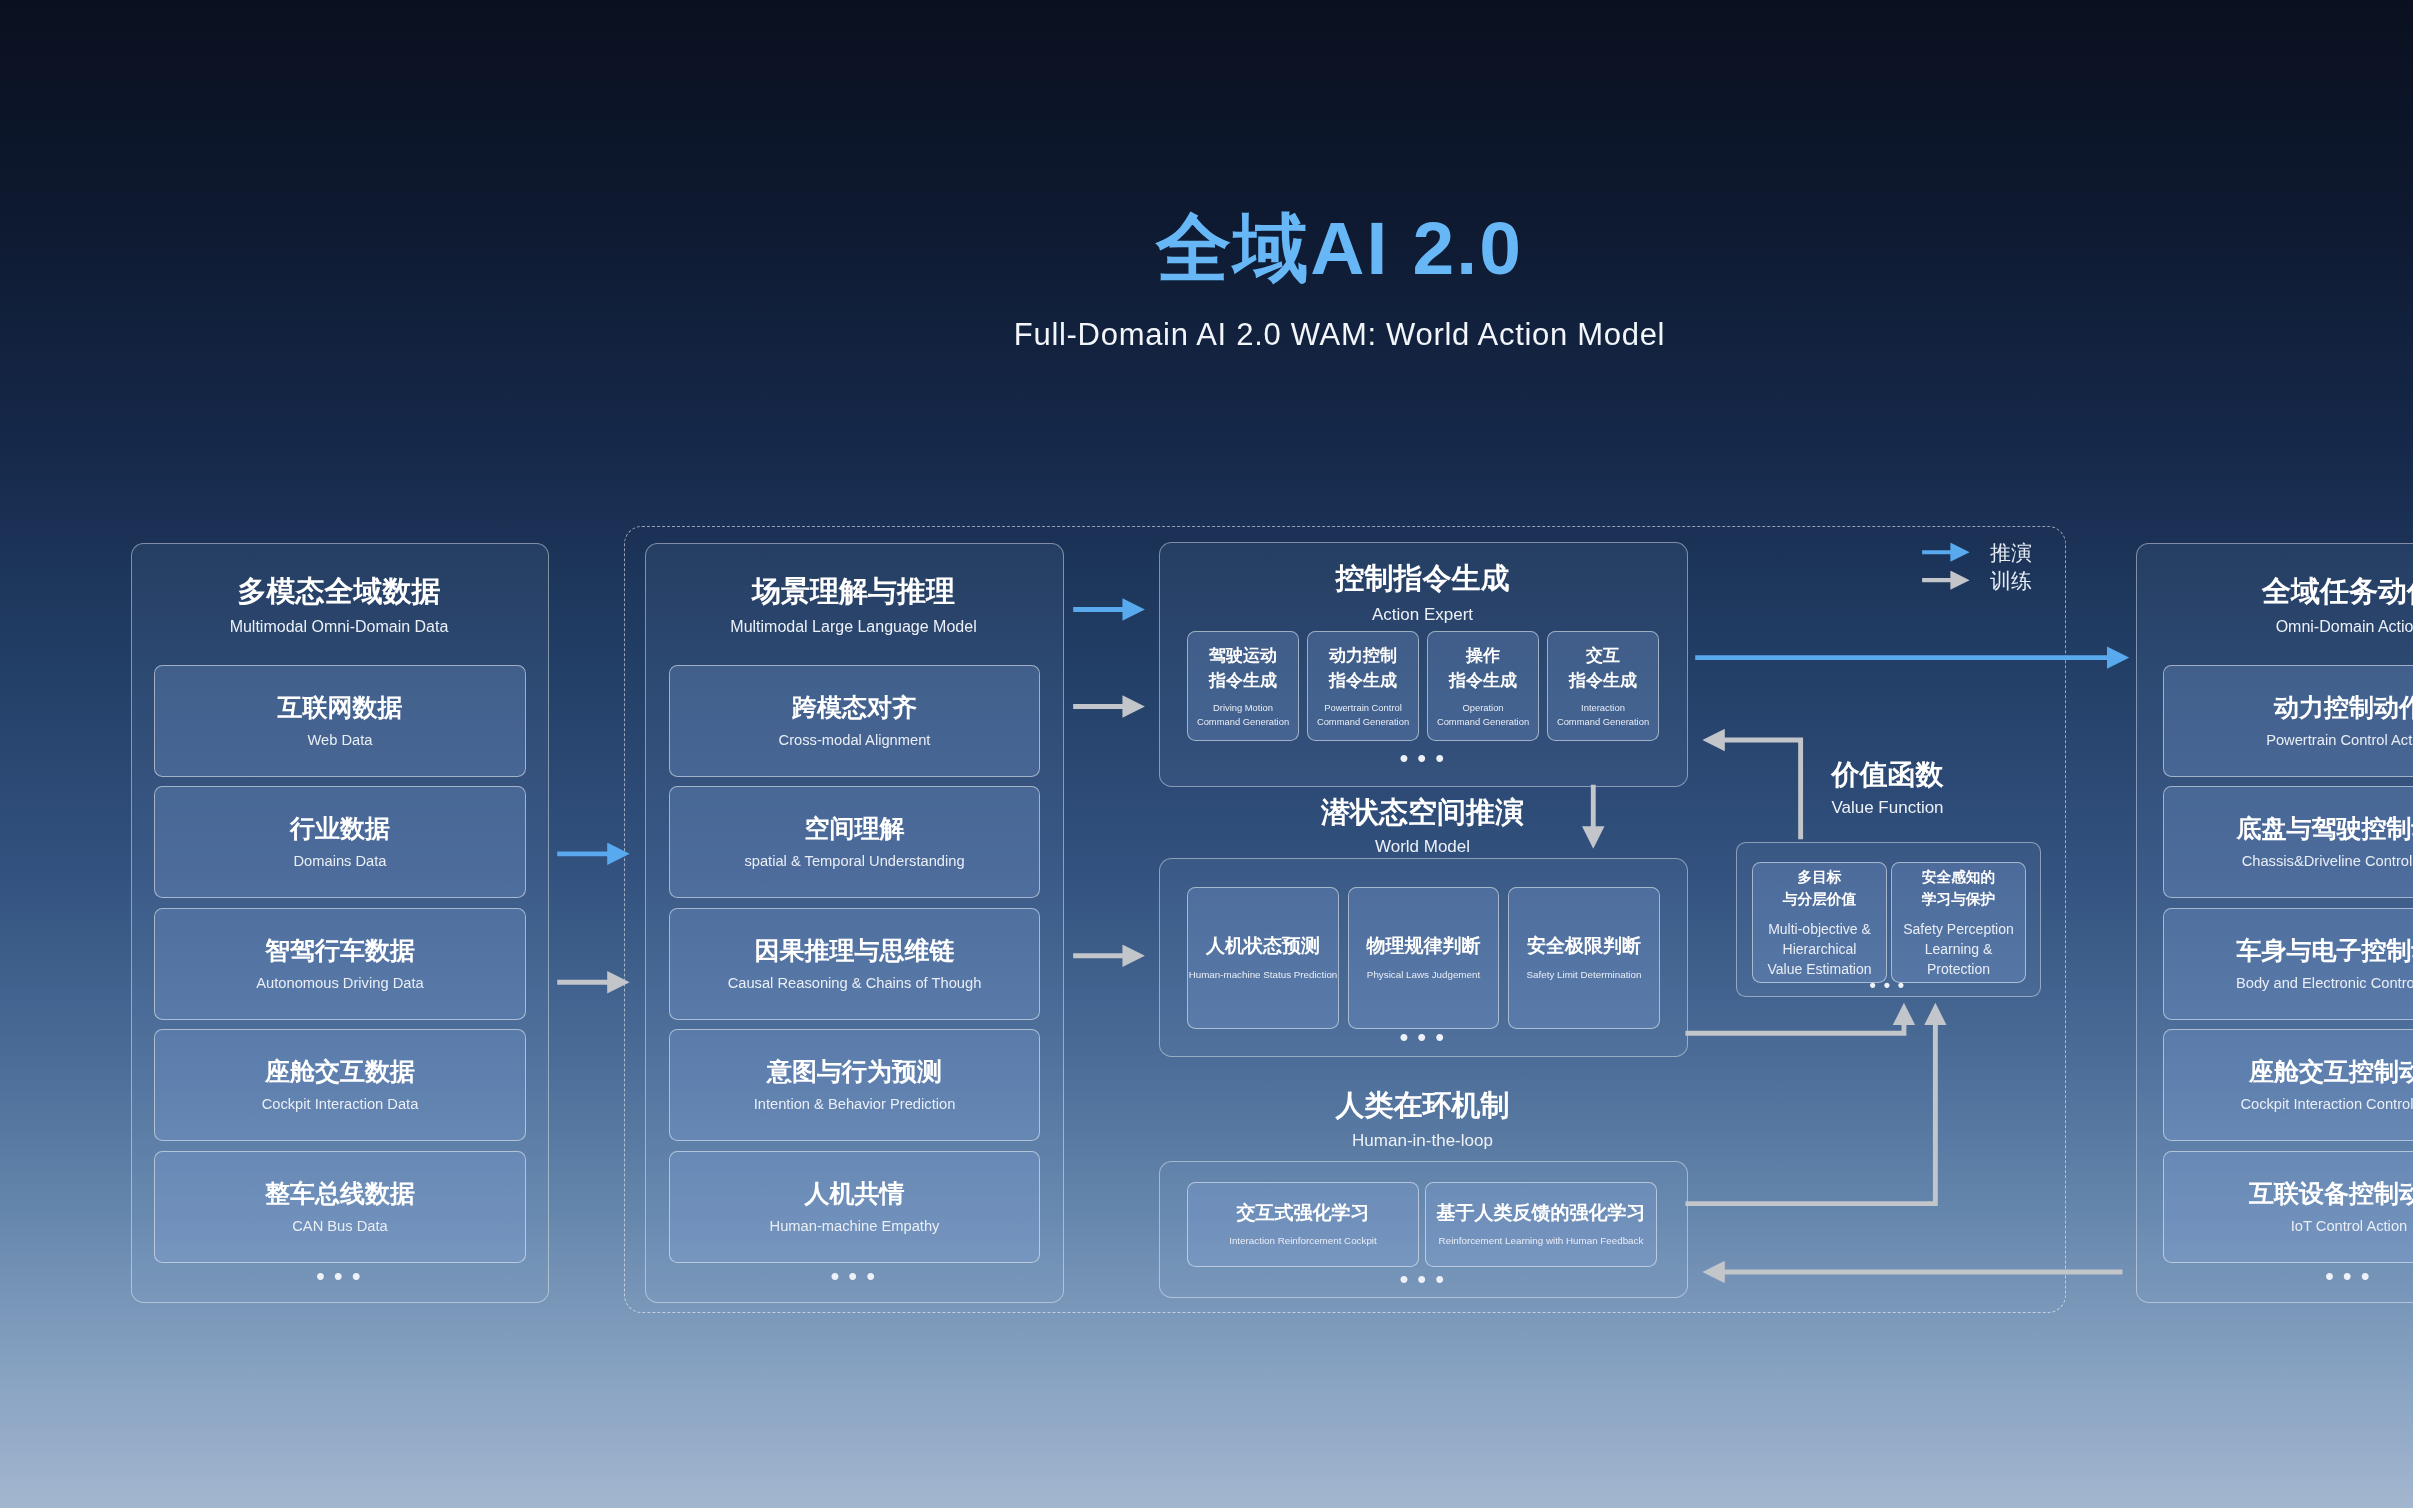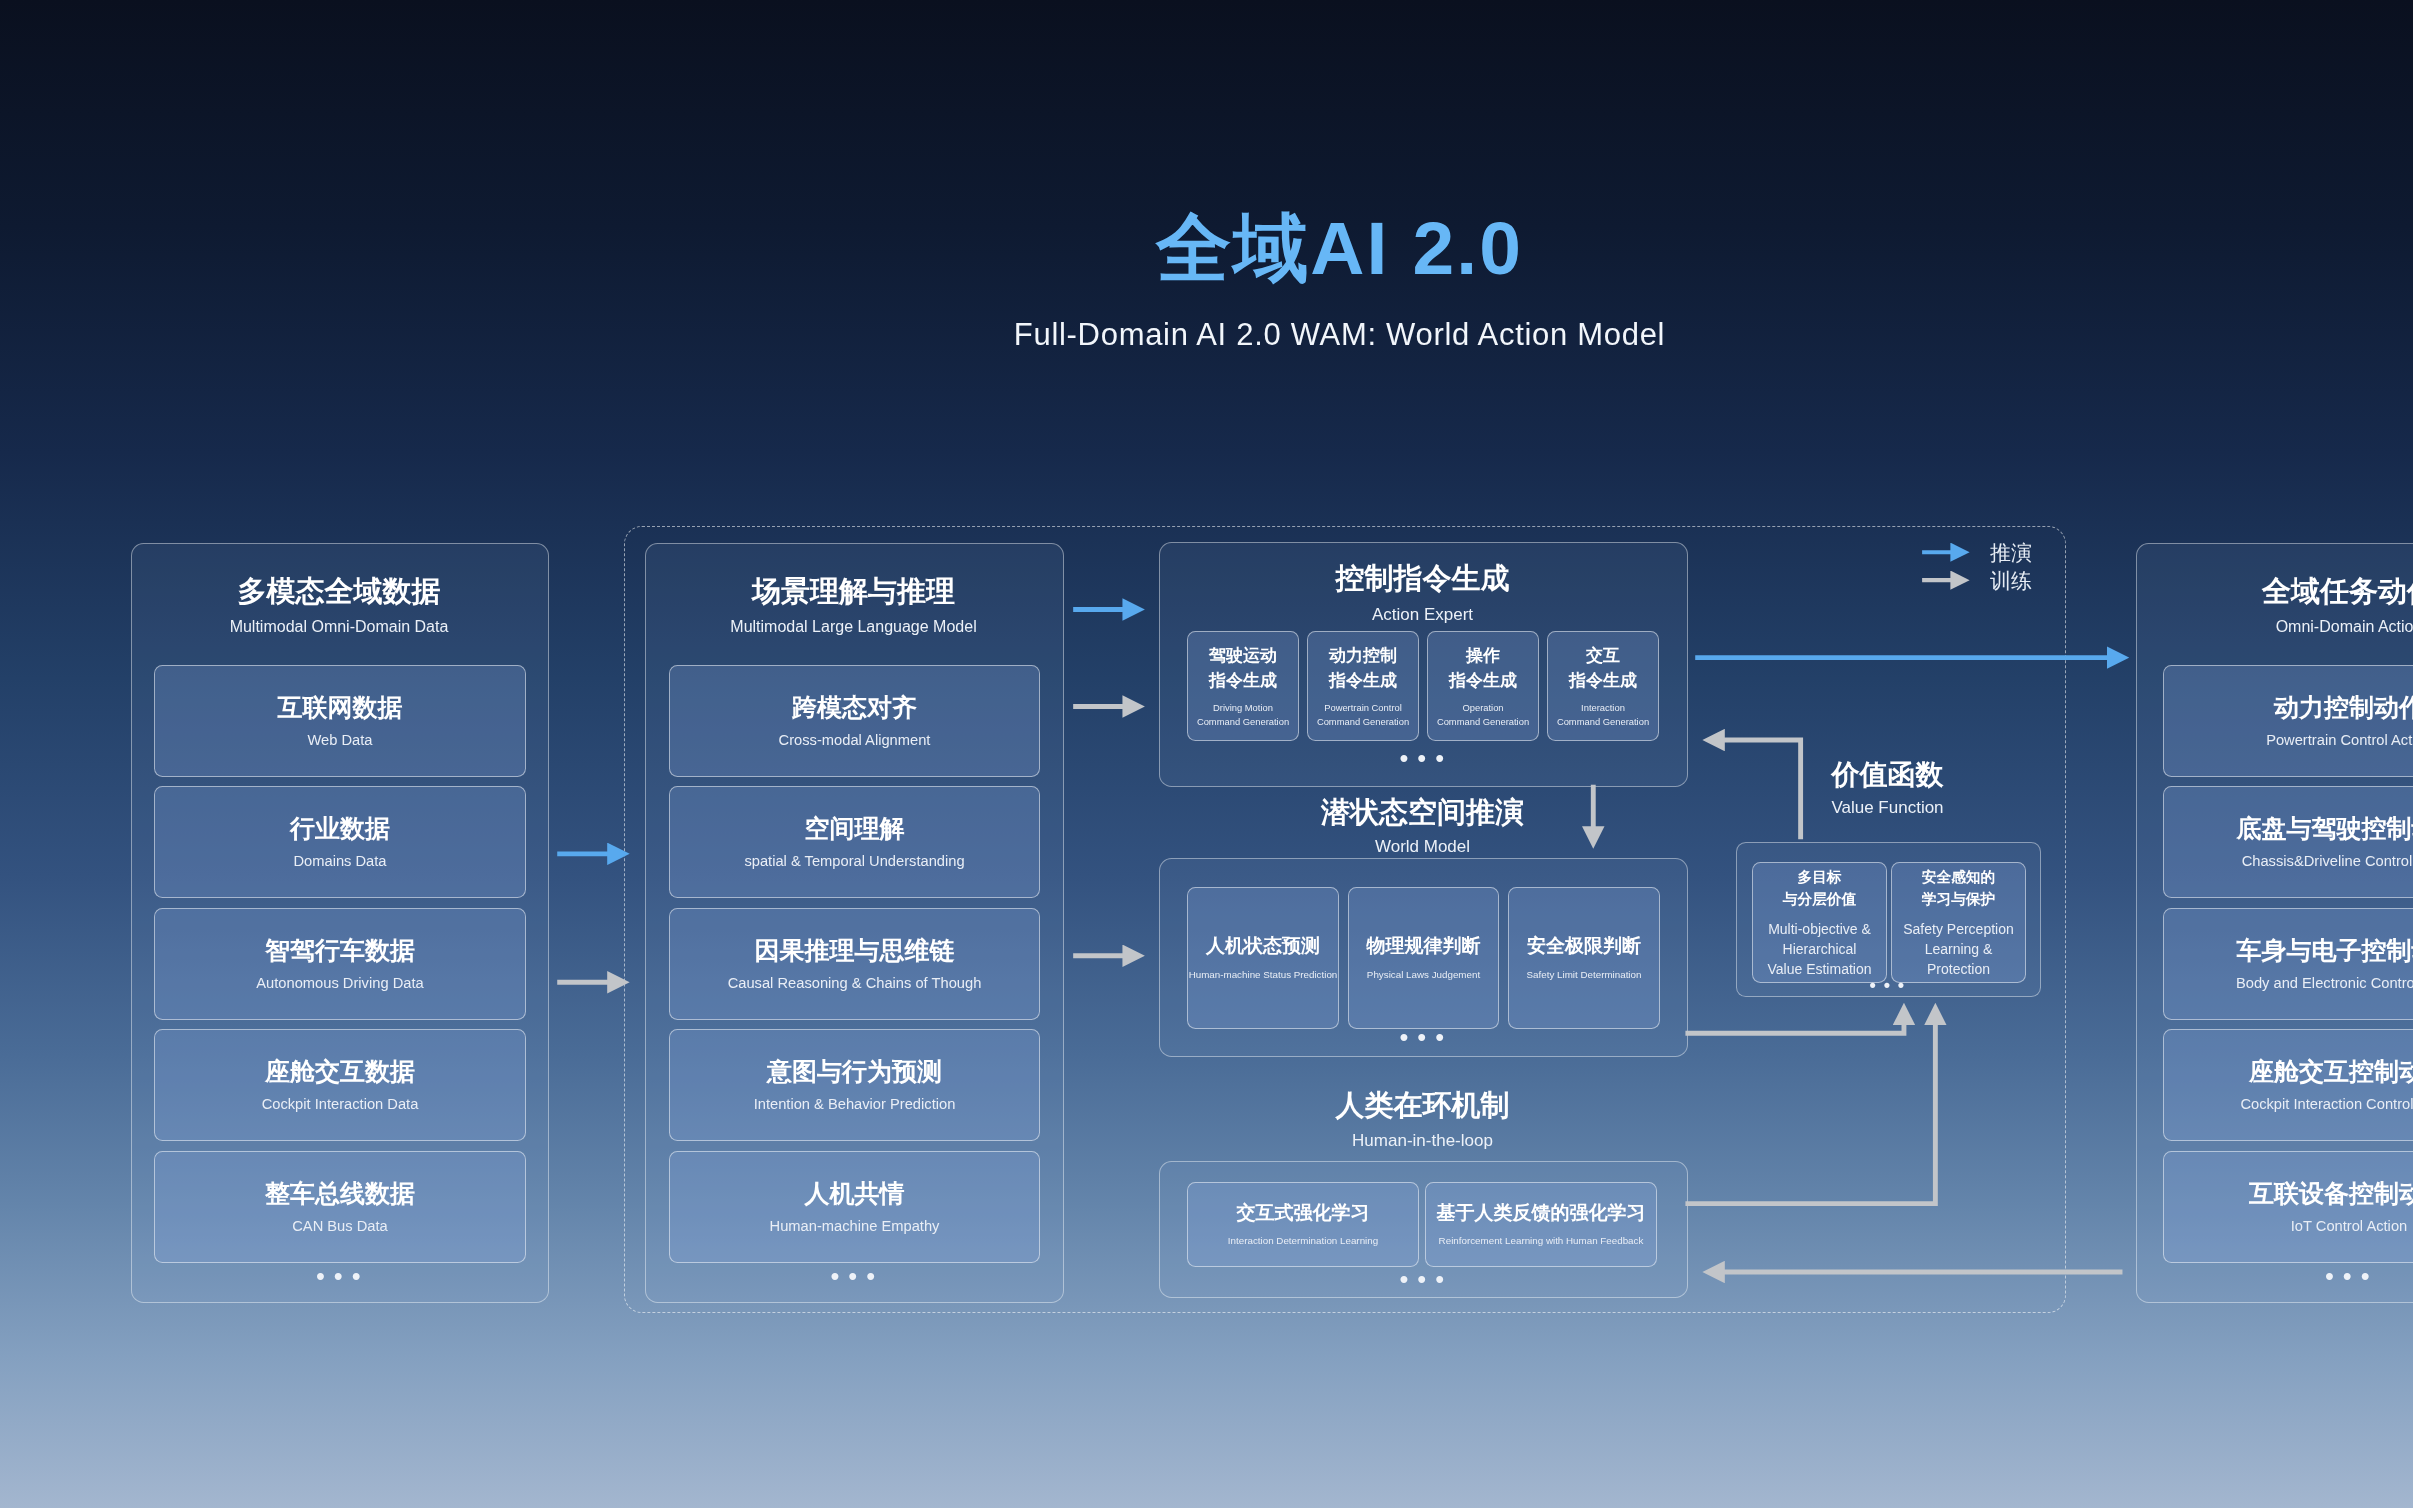--- a/index.html
+++ b/index.html
@@ -147,21 +147,21 @@
     <div class="zh z27">安全极限判断</div>
     <div class="en e14">Safety Limit Determination</div>
   </div>
   <div class="dots" style="left:1159px;top:1025px;width:527px">• • •</div>
 
   <div class="hz" style="left:1159px;top:1088px;width:527px;font-size:29px">人类在环机制</div>
   <div class="he" style="left:1159px;top:1131px;width:527px;font-size:17px">Human-in-the-loop</div>
   <div class="panel" style="left:1159px;top:1161px;width:527px;height:135px"></div>
   <div class="box" style="left:1187px;top:1182px;width:230px;height:83px">
     <div class="zh z27">交互式强化学习</div>
-    <div class="en e14">Interaction Determination Learning</div>
+    <div class="en e14">Interaction Reinforcement Cockpit</div>
   </div>
   <div class="box" style="left:1425px;top:1182px;width:230px;height:83px">
     <div class="zh z27">基于人类反馈的强化学习</div>
     <div class="en e14">Reinforcement Learning with Human Feedback</div>
   </div>
   <div class="dots" style="left:1159px;top:1267px;width:527px">• • •</div>
 
   <div class="hz" style="left:1736px;top:758px;width:303px;font-size:28px">价值函数</div>
   <div class="he" style="left:1736px;top:798px;width:303px;font-size:17px">Value Function</div>
   <div class="panel" style="left:1736px;top:842px;width:303px;height:153px;border-radius:9.8px"></div>

